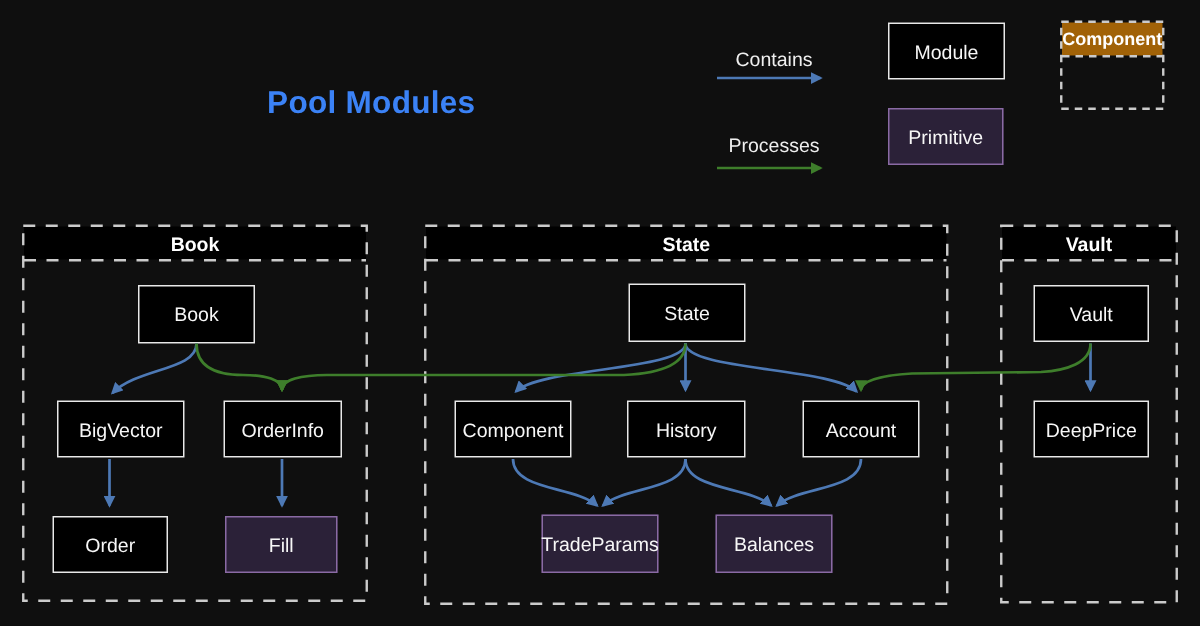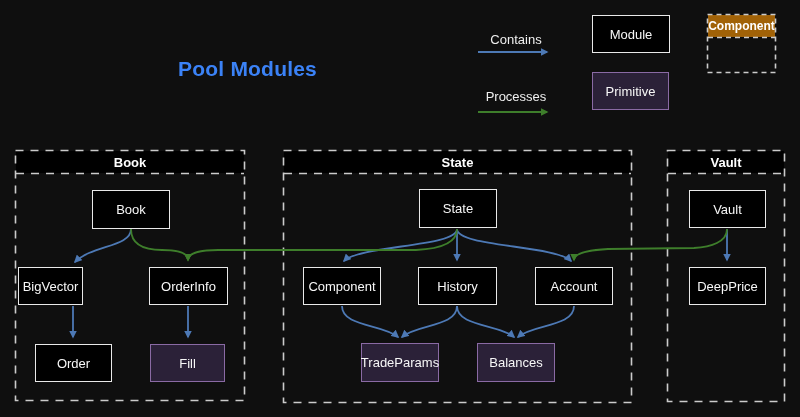--- a/index.html
+++ b/index.html
@@ -70,21 +70,21 @@
     <span>Book</span>
   </div>
   <div class="titlebar" style="left:284px;top:151px;width:347px;height:22px;">
     <span>State</span>
   </div>
   <div class="titlebar" style="left:668px;top:151px;width:116px;height:22px;">
     <span>Vault</span>
   </div>
 
   <div class="node module" style="left:92px;top:190px;width:78px;height:39px;">Book</div>
-  <div class="node module" style="left:18px;top:267px;width:65px;height:38px;">BigVector</div>
+  <div class="node module" style="left:38px;top:267px;width:85px;height:38px;">BigVector</div>
   <div class="node module" style="left:149px;top:267px;width:79px;height:38px;">OrderInfo</div>
   <div class="node module" style="left:35px;top:344px;width:77px;height:38px;">Order</div>
   <div class="node primitive" style="left:150px;top:344px;width:75px;height:38px;">Fill</div>
 
   <div class="node module" style="left:419px;top:189px;width:78px;height:39px;">State</div>
   <div class="node module" style="left:303px;top:267px;width:78px;height:38px;">Component</div>
   <div class="node module" style="left:418px;top:267px;width:79px;height:38px;">History</div>
   <div class="node module" style="left:535px;top:267px;width:78px;height:38px;">Account</div>
   <div class="node primitive" style="left:361px;top:343px;width:78px;height:39px;">TradeParams</div>
   <div class="node primitive" style="left:477px;top:343px;width:78px;height:39px;">Balances</div>

